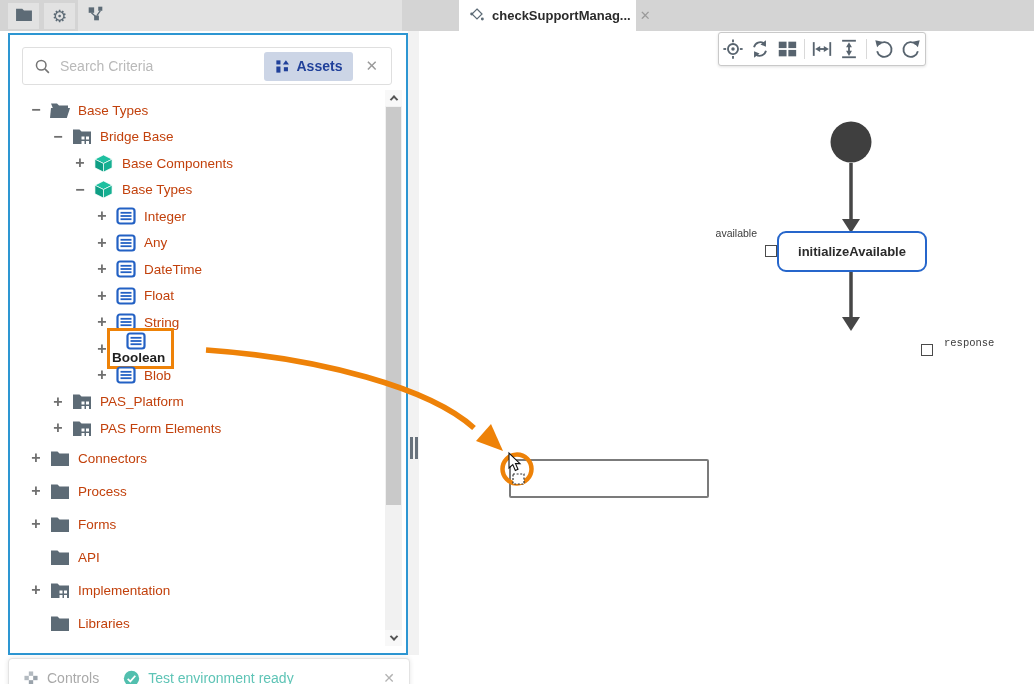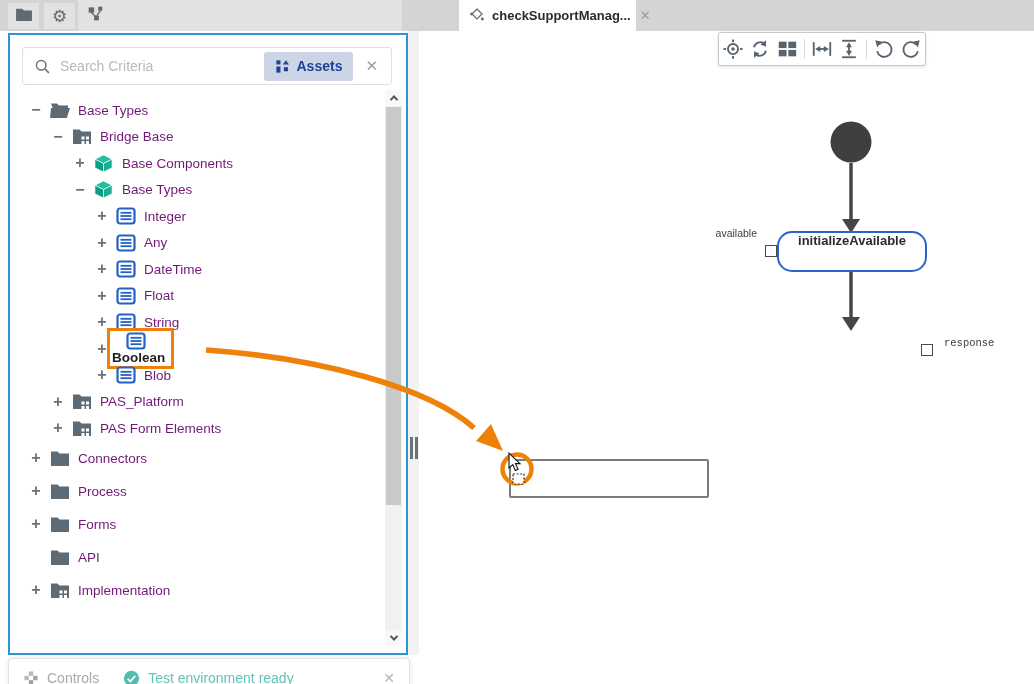--- a/index.html
+++ b/index.html
@@ -31,21 +31,21 @@
   .s-icon { margin:0 9px 0 11px; display:flex; }
   .assets-btn { display:flex; align-items:center; gap:7px; background:#ccd5e6; border-radius:3px;
                 height:29px; padding:0 11px; cursor:pointer; flex:none; }
   .assets-btn span { color:#20409a; font-weight:bold; font-size:14px; }
   .clear-x { color:#9a9a9a; font-size:15px; margin:0 13px 0 12px; cursor:pointer; }
 
   .tree { position:absolute; left:4px; top:62px; right:28px; bottom:4px; overflow:hidden; }
   .trow { display:flex; align-items:center; cursor:pointer; }
   .exp { width:16px; flex:none; text-align:center; color:#6f6f6f; font-size:16px; font-weight:bold; }
   .ticon { width:21px; flex:none; margin:0 7px 0 6px; display:flex; align-items:center; }
-  .tlbl { font-size:13.5px; color:#701a75; white-space:nowrap; }
+  .tlbl { font-size:13.5px; color:#c2410c; white-space:nowrap; }
   .tlbl.bold { font-weight:bold; color:#1f1f1f; }
   .hl { display:flex; align-items:center; border:3px solid #ee8208; padding:1px 6px 1px 2px; margin-left:-3px;flex-direction:column; }
   .hl .ticon { margin-left:2px; }
 
   
   .vsb { position:absolute; right:4px; top:55px; width:17px; height:556px; background:#f1f1f1; }
   .vsb .btn { position:absolute; left:0; width:17px; height:16px; background:#f8f8f8;
               display:flex; align-items:center; justify-content:center; cursor:pointer; }
   .vsb .btn.up { top:0; } .vsb .btn.down { bottom:0; }
   .chev { width:6px; height:6px; border:solid #555; border-width:0 2px 2px 0; }
@@ -66,22 +66,22 @@
   .statusbar .status { display:flex; align-items:center; gap:8px; color:#5ec4b6; font-size:14px; margin-left:14px; }
   .statusbar .close { margin-left:auto; color:#b3b3b3; font-size:14px; cursor:pointer; }
 
   
   .dtoolbar { position:absolute; left:718px; top:32px; width:208px; height:34px; background:#fff;
               border:1px solid #c9c9c9; border-radius:3px; box-shadow:0 1px 3px rgba(0,0,0,.12);
               display:flex; align-items:center; justify-content:center; gap:3px; z-index:3; }
   .dtb-ic { width:24px; height:24px; display:flex; align-items:center; justify-content:center; cursor:pointer; }
   .dtb-sep { width:1px; height:20px; background:#d9d9d9; margin:0 2px; }
 
-  .node { position:absolute; background:#fff; border:2px solid #2666cb; border-radius:15px;
-          display:flex; align-items:flex-start; justify-content:center; z-index:2; cursor:pointer; }
+  .node { position:absolute; background:#fff; border:2px solid #2666cb; border-radius:9px;
+          display:flex; align-items:center; justify-content:center; z-index:2; cursor:pointer; }
   .node span { font-size:13px; font-weight:bold; color:#2b2b2b; }
   .port { position:absolute; width:12px; height:12px; background:#fff; border:1.6px solid #4a4a4a; z-index:3; }
   .portlbl { position:absolute; font-size:10.5px; color:#3c3c3c; z-index:3; }
   .droprect { position:absolute; left:509px; top:459px; width:200px; height:39px; background:#fff;
               border:2px solid #7b7b7b; border-radius:2px; z-index:2; }
 
   svg.layer { position:absolute; left:0; top:0; z-index:1; }
   svg.overlay { position:absolute; left:0; top:0; z-index:10; pointer-events:none; }
 </style>
 </head>
@@ -352,20 +352,29 @@
             <svg width="20" height="17" viewBox="0 0 20 17">
               <path d="M1 1.5h6.5l2 2H19V16H1z" fill="#5d6b76"></path>
               <rect x="9.5" y="8.5" width="3" height="3" fill="#fff"></rect>
               <rect x="14" y="8.5" width="3" height="3" fill="#fff"></rect>
               <rect x="9.5" y="13" width="3" height="3" fill="#fff"></rect>
               <rect x="14" y="13" width="3" height="3" fill="#fff"></rect>
             </svg>
           </span>
           <span class="tlbl">Implementation</span>
         </div>
+        <div class="trow" style="height: 33px; padding-left: 14px;">
+          <span class="exp"></span>
+          <span class="ticon">
+            <svg width="20" height="17" viewBox="0 0 20 17">
+              <path d="M1 1.5h6.5l2 2H19V16H1z" fill="#5d6b76"></path>
+            </svg>
+          </span>
+          <span class="tlbl">Libraries</span>
+        </div>
       </div>
 
     <div class="vsb">
       <div class="btn up">
           <i class="chev up"></i>
         </div>
       <div class="thumb"></div>
       <div class="btn down">
           <i class="chev down"></i>
         </div>

